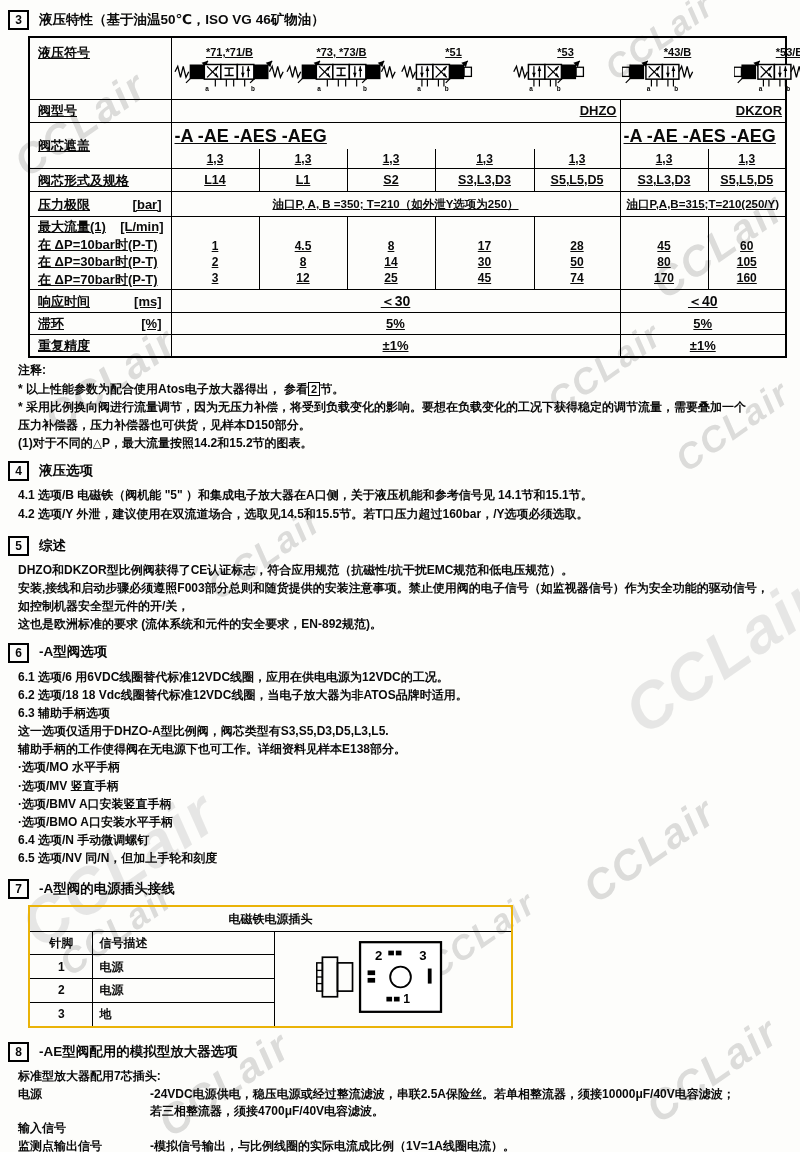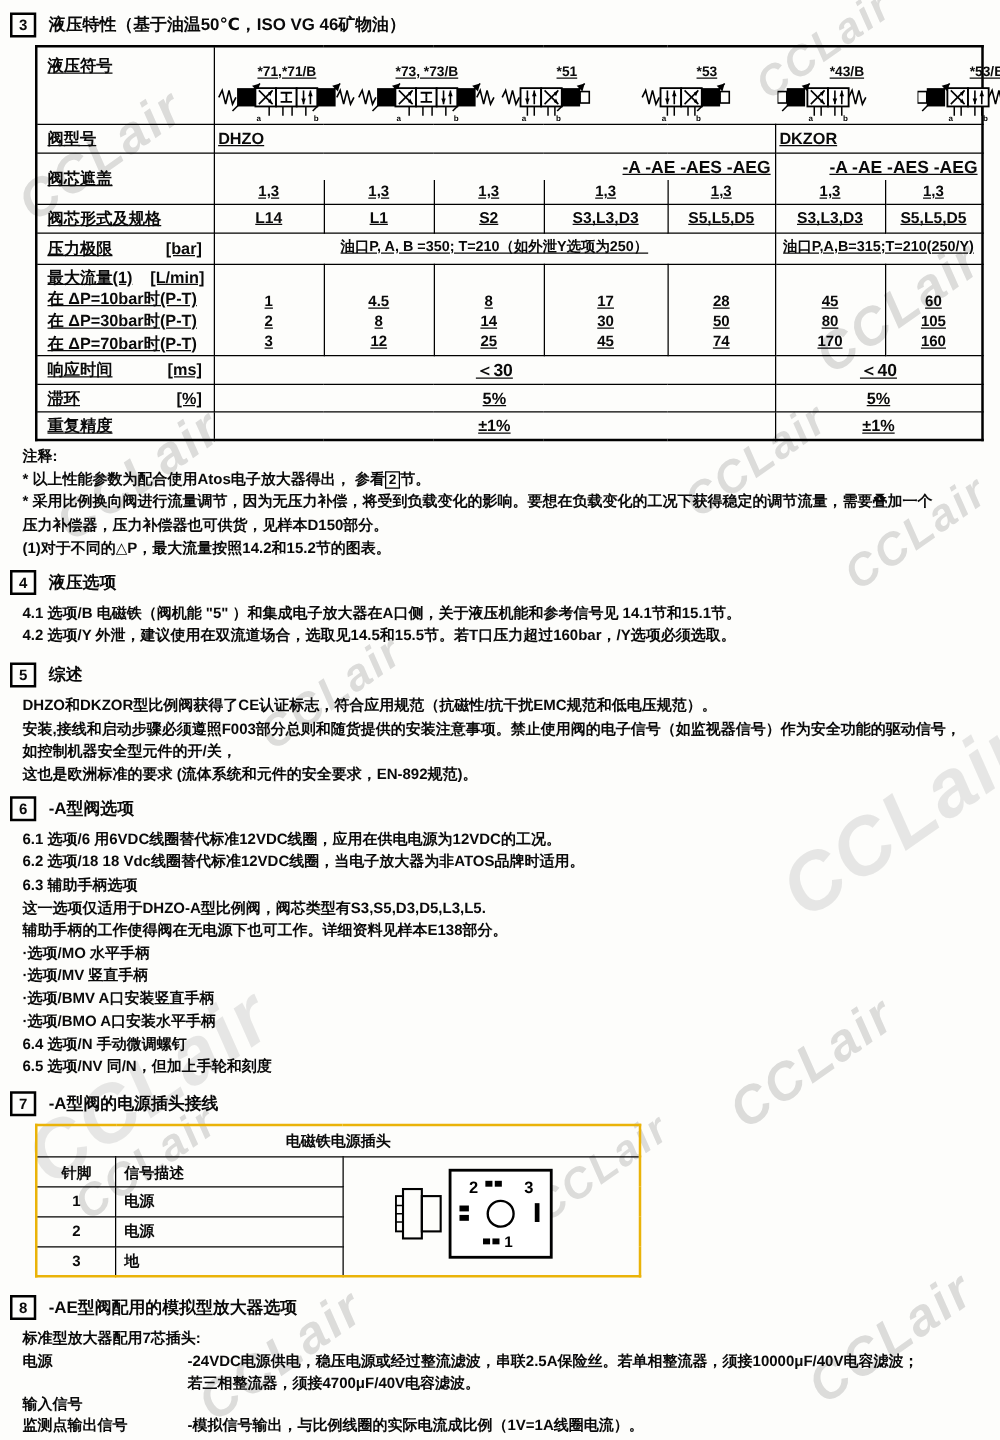--- a/index.html
+++ b/index.html
@@ -35,26 +35,26 @@
   .sec-title{font-size:13.5px;font-weight:700;}
   
   table{border-collapse:collapse;position:relative;z-index:1;background:transparent;}
   .main-table{margin-left:20px;width:757px;table-layout:fixed;}
   .main-table td{border:1.5px solid #000;padding:1px 3px;vertical-align:middle;text-decoration:underline;}
   .main-table{border:2px solid #000;}
   td.lbl{font-size:13px;padding-left:8px;}
   td.lbl .unitwrap{display:flex;justify-content:space-between;align-items:center;padding-right:6px;}
   .sym-row td{height:54px;vertical-align:top;}
   .sym-cell{padding:2px 2px 0 2px !important;}
-  .sym-wrap{display:flex;justify-content:space-evenly;align-items:flex-end;height:100%;}
+  .sym-wrap{display:flex;justify-content:space-evenly;align-items:center;height:100%;}
   .sym-group{display:flex;flex-direction:column;align-items:center;}
   .sym-label{font-size:11px;font-weight:700;line-height:12px;margin-bottom:1px;}
   .valve-symbol{height:34px;}
-  .model-cell{font-size:13px;text-align:left;height:20px;}
-  .opt-cell{text-align:right;border-bottom:none !important;height:17px;font-size:14px;}
+  .model-cell{font-size:13px;text-align:right;height:20px;}
+  .opt-cell{text-align:left;border-bottom:none !important;height:17px;font-size:18px;}
   .cov-cell{border-top:none !important;text-align:center;height:17px;}
   .spool-cell{text-align:center;font-size:12.5px;height:20px;}
   .press-cell{text-align:center;font-size:11.5px;height:22px;}
   .flow-lbl{vertical-align:top;font-size:12px;}
   .flow-line{display:flex;justify-content:space-between;padding-right:4px;}
   .flow-cell{vertical-align:top;text-align:center;font-size:12px;}
   .flow-cell div{height:16px;}
   .flow-cell .sp{height:18px;}
   .big-val{text-align:center;font-size:14px;height:20px;}
   .mid-val{text-align:center;font-size:13px;height:19px;}

